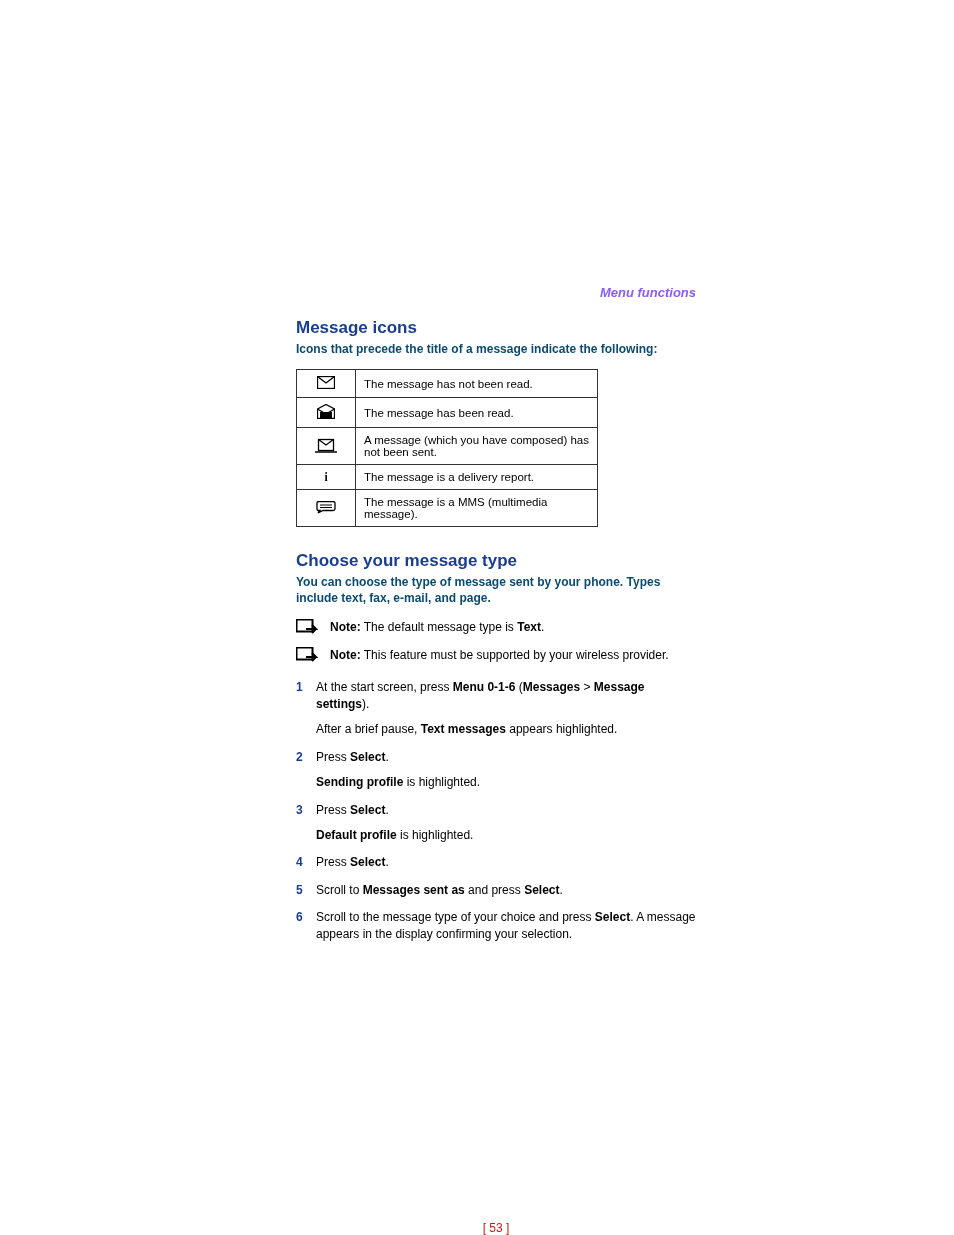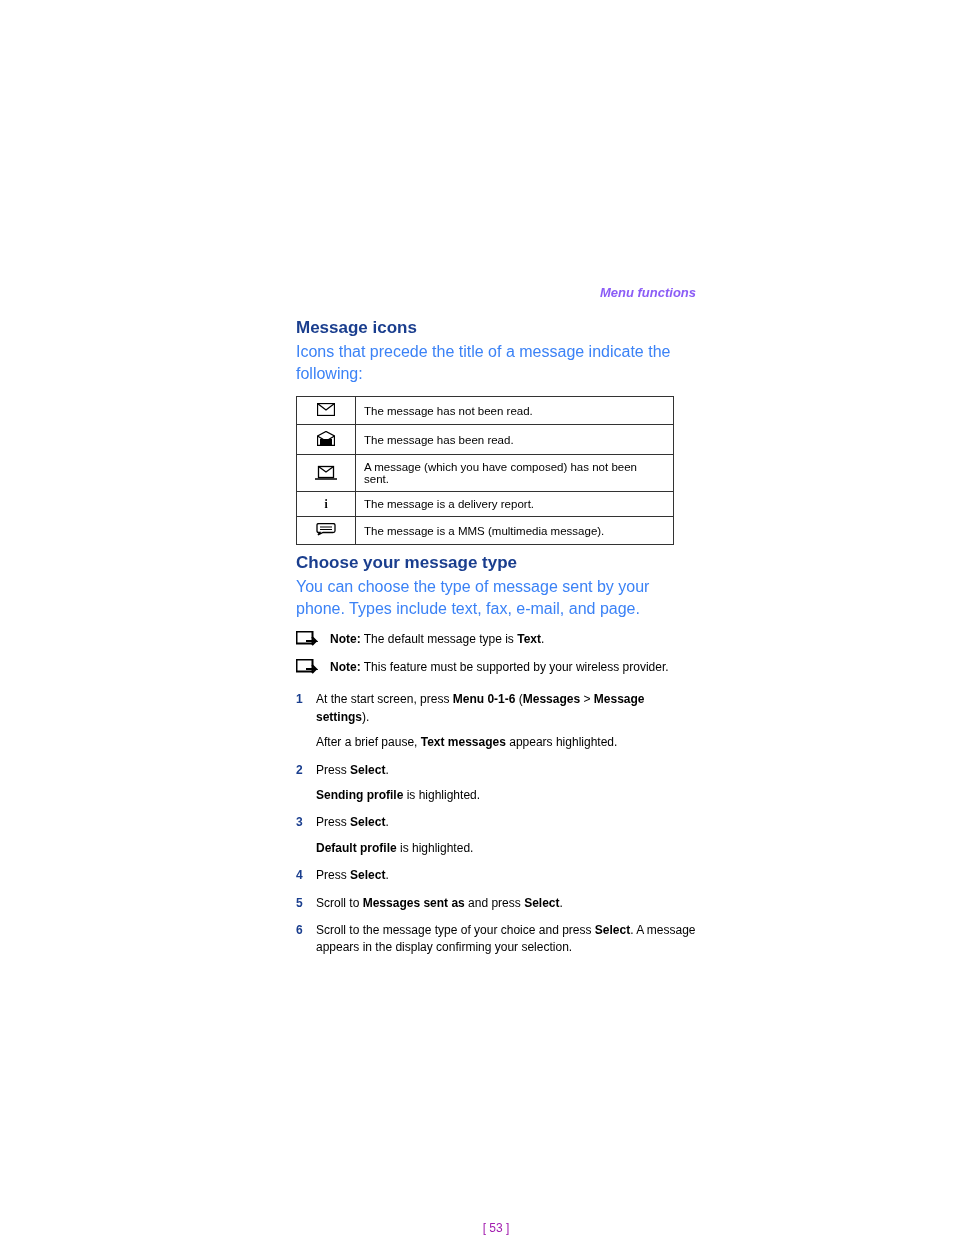--- a/index.html
+++ b/index.html
@@ -25,29 +25,30 @@
     text-align: right;
     margin-bottom: 18px;
   }
   h2 {
     color: #1a3e8e;
     font-size: 17px;
     font-weight: bold;
     margin: 0 0 3px 0;
   }
   p.intro {
-    font-size: 16px;
-    color: #3b82f6;
+    font-size: 12px;
+    color: #0c4a6e;
     margin: 0 0 12px 0;
     line-height: 1.35;
+    font-weight: bold;
   }
   table.icons {
     border-collapse: collapse;
-    width: 378px;
-    margin: 0 0 8px 0;
+    width: 302px;
+    margin: 0 0 24px 0;
   }
   table.icons td {
     border: 1px solid #333;
     padding: 6px 8px;
     font-size: 11.5px;
     vertical-align: middle;
   }
   table.icons td.ic {
     width: 42px;
     text-align: center;
@@ -94,21 +95,21 @@
     display: block;
     margin-top: 8px;
   }
   .page-num {
     position: absolute;
     left: 0;
     right: 0;
     top: 936px;
     text-align: center;
     font-size: 12px;
-    color: #a21caf;
+    color: #b91c1c;
   }
   svg { display: inline-block; }
 </style>
 </head>
 <body>
 
 <div class="page">
 
   <div class="breadcrumb">Menu functions</div>
 

